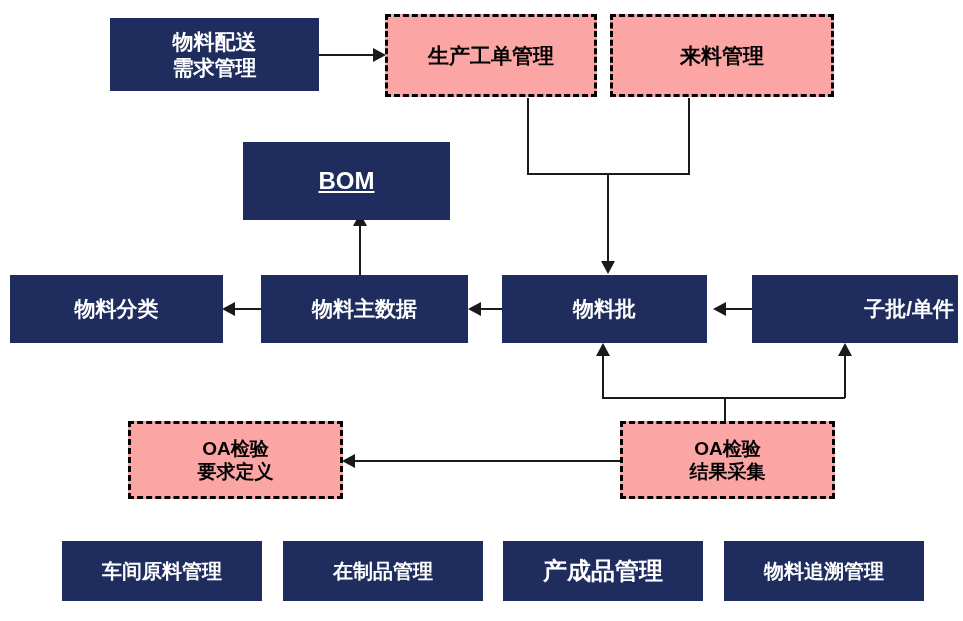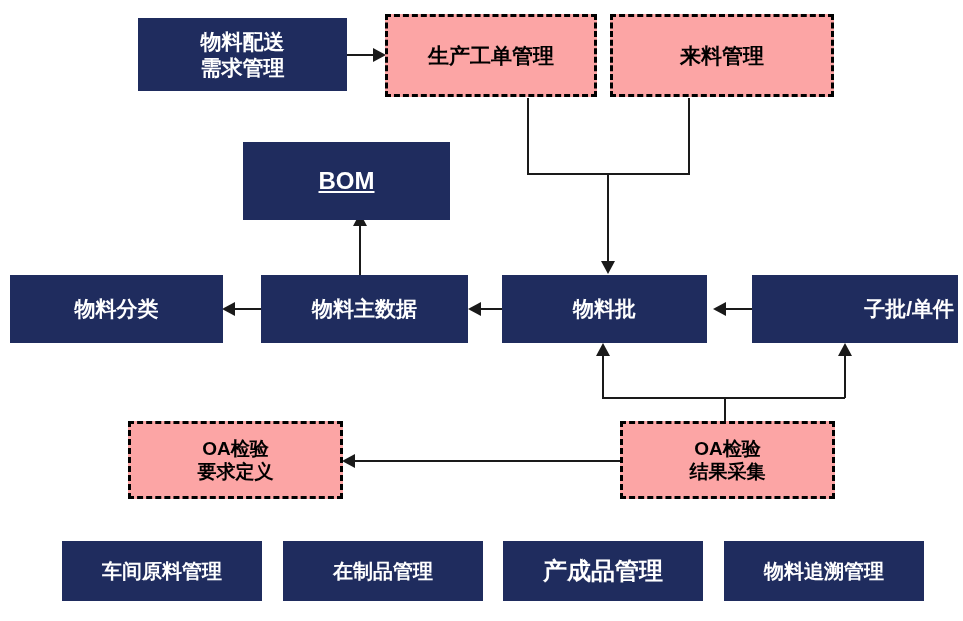--- a/index.html
+++ b/index.html
@@ -103,21 +103,21 @@
   <div class="conn v" style="left:724px; top:398px; height:23px;"></div>
   <div class="conn h" style="left:602px; top:397px; width:243px;"></div>
   <div class="conn v" style="left:602px; top:355px; height:43px;"></div>
   <div class="arrowhead up" style="left:596px; top:343px;"></div>
   <div class="conn v" style="left:844px; top:355px; height:43px;"></div>
   <div class="arrowhead up" style="left:838px; top:343px;"></div>
 
   <div class="conn h" style="left:354px; top:460px; width:266px;"></div>
   <div class="arrowhead left" style="left:342px; top:454px;"></div>
 
-  <div class="node solid" style="left:110px; top:18px; width:209px; height:73px; font-size:21px;margin-left:28px;">
+  <div class="node solid" style="left:110px; top:18px; width:209px; height:73px; font-size:21px;">
     <span class="lbl">物料配送
 需求管理</span>
   </div>
 
   <div class="node dashed" style="left:385px; top:14px; width:212px; height:83px; font-size:21px;">
     <span class="lbl">生产工单管理</span>
   </div>
 
   <div class="node dashed" style="left:610px; top:14px; width:224px; height:83px; font-size:21px;">
     <span class="lbl">来料管理</span>

